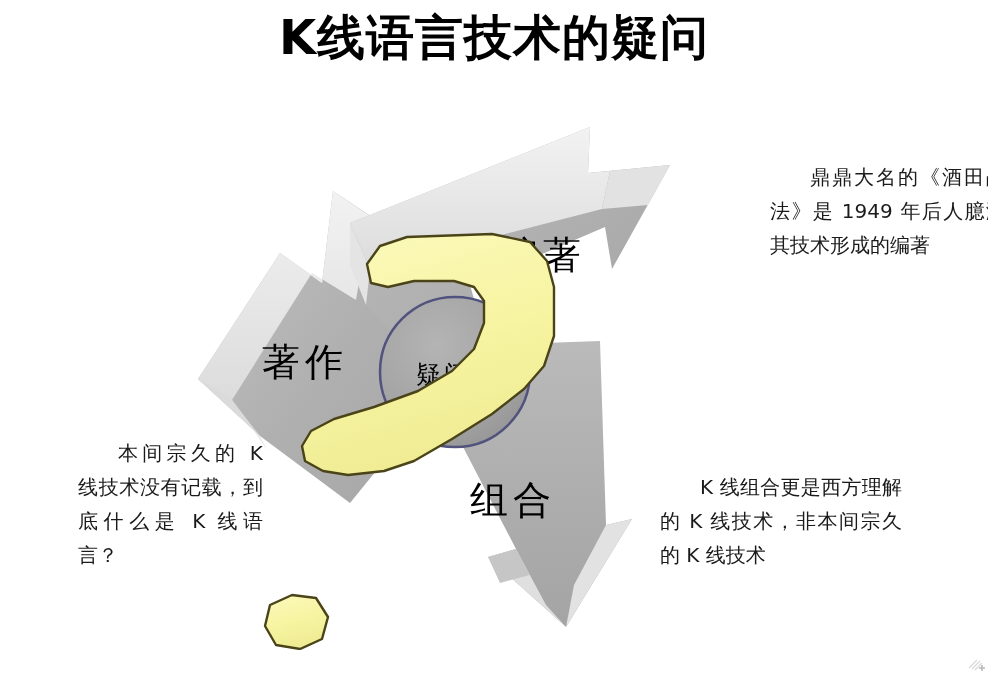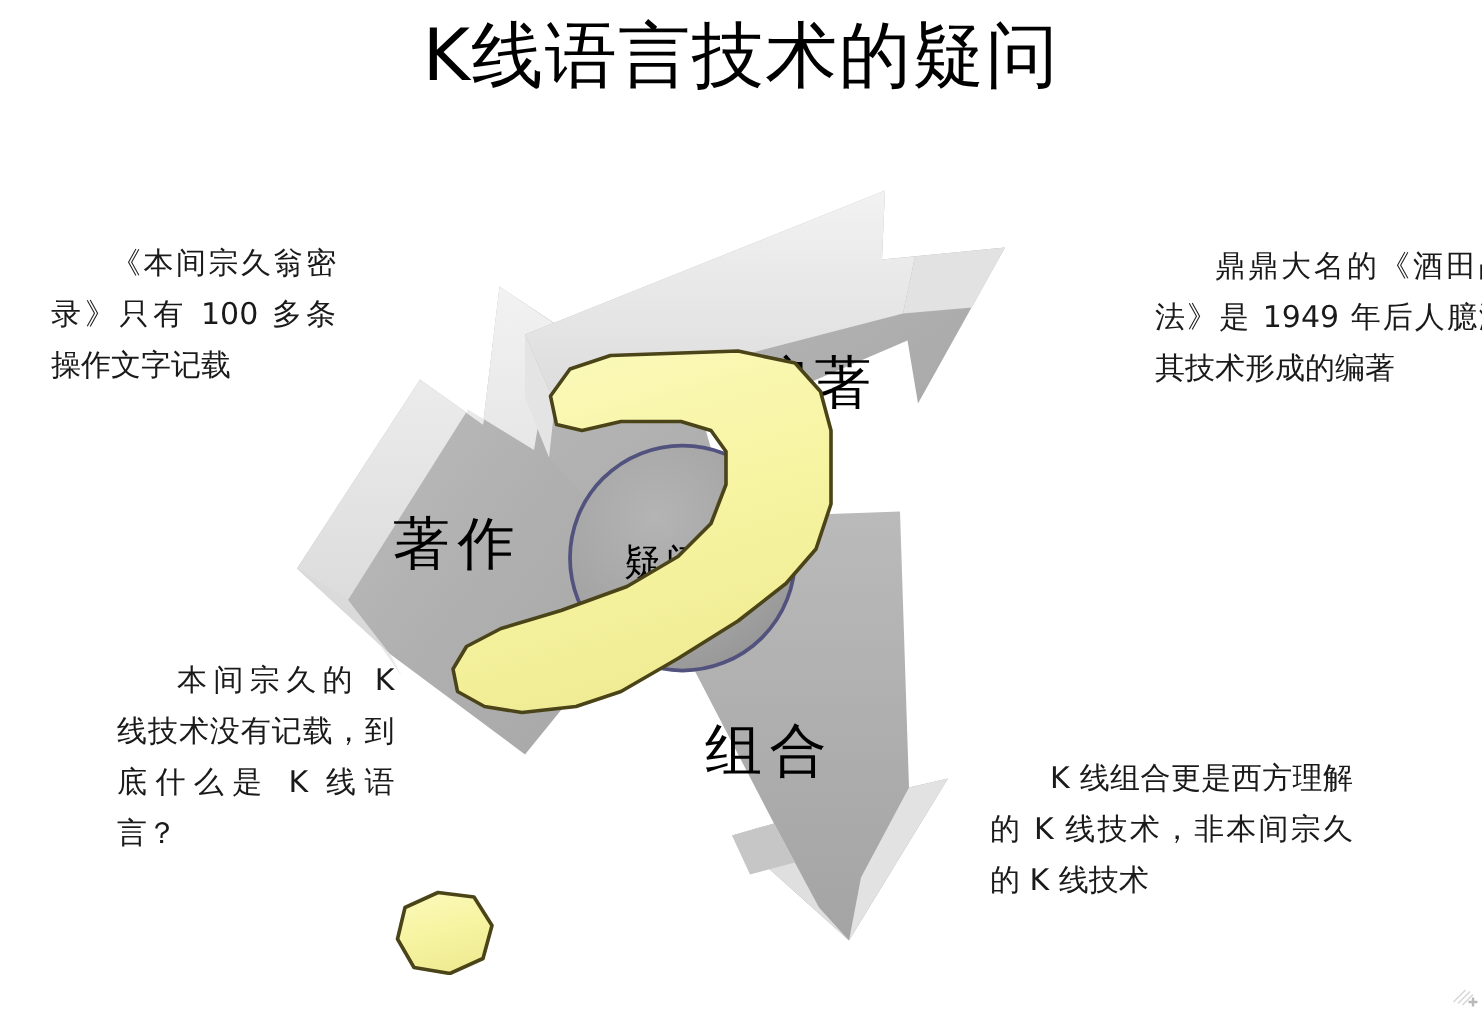--- a/index.html
+++ b/index.html
@@ -26,21 +26,21 @@
   
   #slide-title {
     position: absolute;
     left: 0;
     top: 6px;
     width: 988px;
     text-align: center;
     font-family: "DejaVu Sans", "Liberation Sans", sans-serif;
     font-size: 48px;
     line-height: 62px;
-    font-weight: 400;
+    font-weight: 700;
     color: #000000;
     letter-spacing: 1px;
     white-space: nowrap;
   }
 
   
   .note {
     position: absolute;
     font-family: "DejaVu Sans", "Liberation Sans", sans-serif;
     font-size: 20px;
@@ -77,21 +77,20 @@
     margin-left: 44px;
   }
 
   #note-bottom-right {
     left: 660px;
     top: 470px;
     width: 242px;
     text-align: justify;
     text-align-last: left;
     text-indent: 40px;
-    margin-top: 31px;
   }
 
   
   #diagram {
     position: absolute;
     left: 170px;
     top: 105px;
     width: 510px;
     height: 545px;
   }
@@ -259,21 +258,20 @@
                  L 252 180
                  L 226 186
                  L 209 182
                  Z" transform="translate(-8,-4)" fill="url(#gradYellow)" stroke="#4a4418" stroke-width="2.4" stroke-linejoin="round"></path>
 
         <polygon points="100,500 122,490 146,493 158,512 152,534 130,544 106,540 95,521" fill="url(#gradYellow)" stroke="#4a4418" stroke-width="2.4" stroke-linejoin="round"></polygon>
       </g>
     </svg>
   </div>
 
-  <div class="note" id="note-top-left">《本间宗久翁密录》只有 100 多条操作文字记载</div>
 
   <div class="note" id="note-bottom-left">本间宗久的 K 线技术没有记载，到底什么是 K 线语言？</div>
 
   <div class="note" id="note-top-right">鼎鼎大名的《酒田战法》是 1949 年后人臆测其技术形成的编著</div>
 
   <div class="note" id="note-bottom-right">K 线组合更是西方理解的 K 线技术，非本间宗久的 K 线技术</div>
 
   <div id="corner-cursor">
     <svg width="18" height="16" viewBox="0 0 18 16" xmlns="http://www.w3.org/2000/svg">
       <path d="M1 12 L9 4 M4 13 L12 5 M7 14 L14 7" stroke="#b8b8b8" stroke-width="1.1" fill="none"></path>

